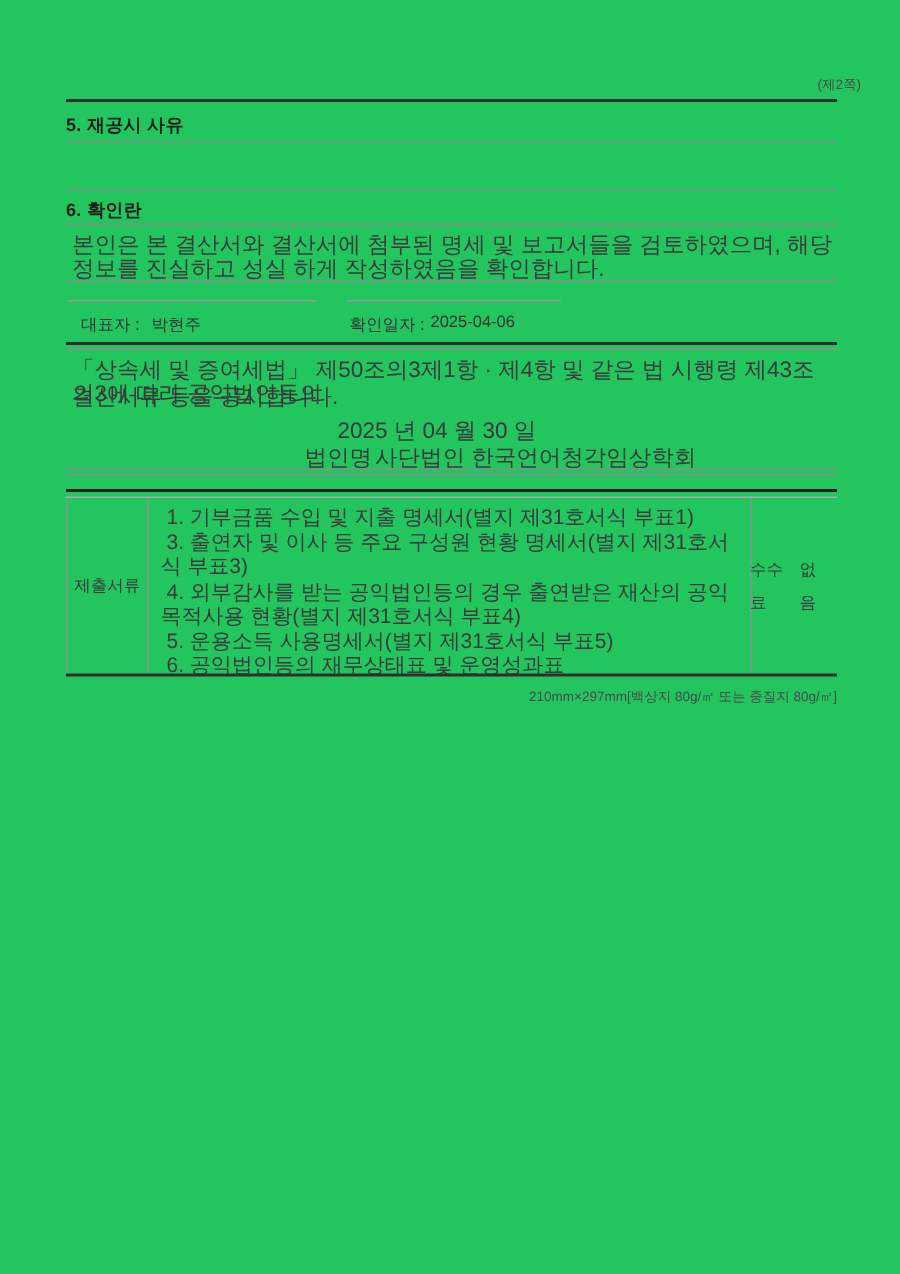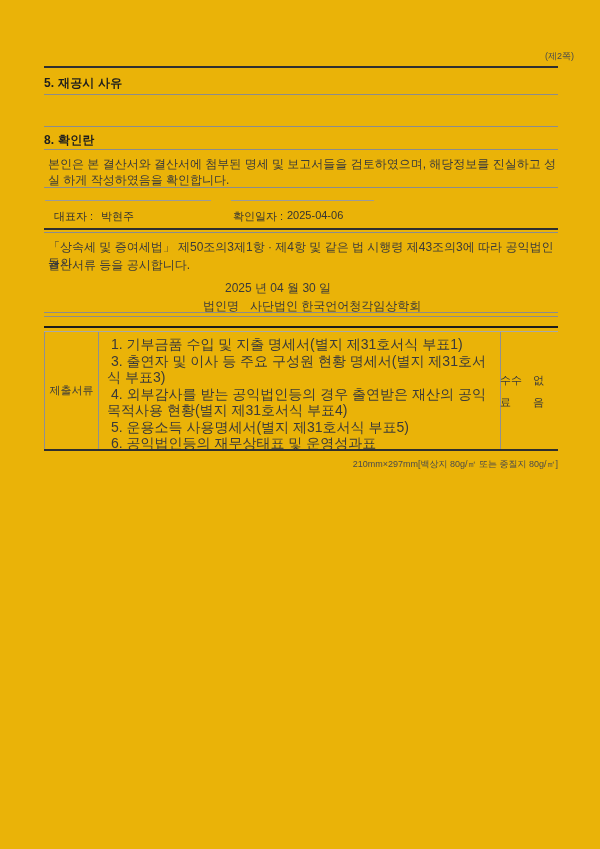--- a/index.html
+++ b/index.html
@@ -1,32 +1,32 @@
 <!DOCTYPE html>
 <html><head>
 <meta charset="utf-8">
 <style>
   * { margin: 0; padding: 0; box-sizing: border-box; }
   html, body { background: #ffffff; }
   .page {
     position: relative;
     width: 600px;
     height: 849px;
-    background: #eab308;
+    background: #22c55e;
     font-family: "Liberation Sans", "DejaVu Sans", sans-serif;
     color: #3a3a3a;
     overflow: hidden;
   }
   .abs { position: absolute; }
   .hr { position: absolute; height: 1px; background: #8c8c8c; }
   .hr-dark { height: 2px; background: #2f2f2f; }
   .hr-light { background: #a9a9a9; }
   .vr { position: absolute; width: 1px; background: #909090; }
   .sec-title { font-size: 12px; font-weight: bold; color: #1e1e1e; letter-spacing: 0.2px; }
-  .body-text { font-size: 12px; line-height: 16px; color: #3a3a3a; }
+  .body-text { font-size: 15px; line-height: 16px; color: #3a3a3a; }
   .small-text { font-size: 9px; color: #4a4a4a; }
   .sig-line { position: absolute; height: 1px; background: #9a9a9a; }
   .label-row { font-size: 11px; color: #333333; }
   .items { font-size: 14px; line-height: 16.5px; color: #3a3a3a; }
   .items .doc-item { padding-left: 8px; text-indent: 4px; }
   .fee-cell {
     position: absolute; display: flex; flex-direction: row;
     justify-content: center; align-items: center;
     font-size: 11px; color: #3a3a3a; line-height: 22px;
   }
@@ -43,21 +43,21 @@
 <div class="page">
 
   <div class="abs small-text" style="top:50px; left:440px; width:134px; text-align:right;">(제2쪽)</div>
 
   <div class="hr hr-dark" style="top:66px; left:44px; width:514px;"></div>
   <div class="abs sec-title" style="top:75px; left:44px;">5. 재공시 사유</div>
   <div class="hr" style="top:94px; left:44px; width:514px;"></div>
   <div class="abs body-text" style="top:100px; left:48px; width:506px; height:22px;"></div>
 
   <div class="hr" style="top:126px; left:44px; width:514px;"></div>
-  <div class="abs sec-title" style="top:132px; left:44px;">8. 확인란</div>
+  <div class="abs sec-title" style="top:132px; left:44px;">6. 확인란</div>
   <div class="hr" style="top:149px; left:44px; width:514px;"></div>
 
   <div class="abs body-text" style="top:156px; left:48px; width:508px;">본인은 본 결산서와 결산서에 첨부된 명세 및 보고서들을 검토하였으며, 해당정보를 진실하고 성실 하게 작성하였음을 확인합니다.</div>
 
   <div class="hr" style="top:187px; left:44px; width:514px;"></div>
 
   <div class="sig-line" style="top:200px; left:45px; width:166px;"></div>
   <div class="sig-line" style="top:200px; left:231px; width:143px;"></div>
 
   <div class="abs label-row" style="top:209px; left:54px;">대표자 :</div>

